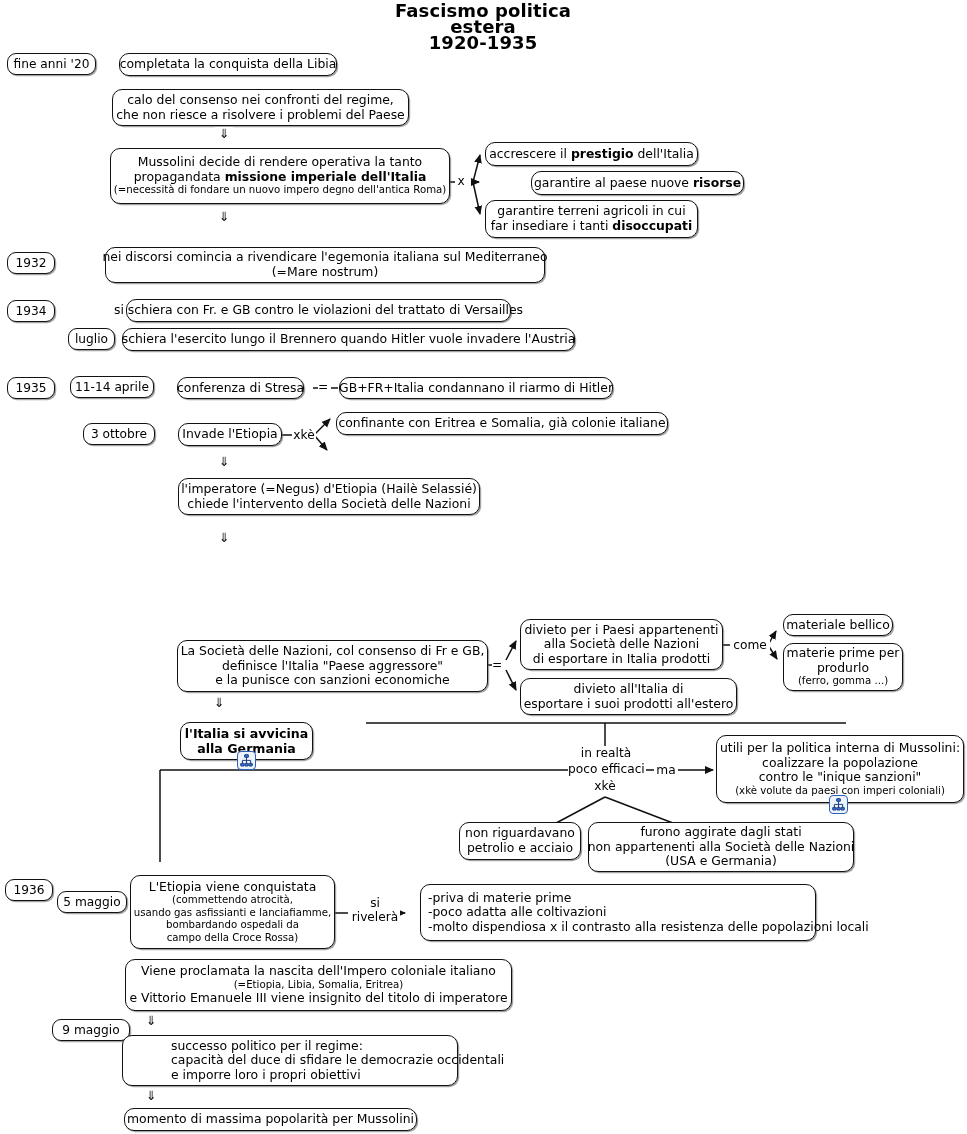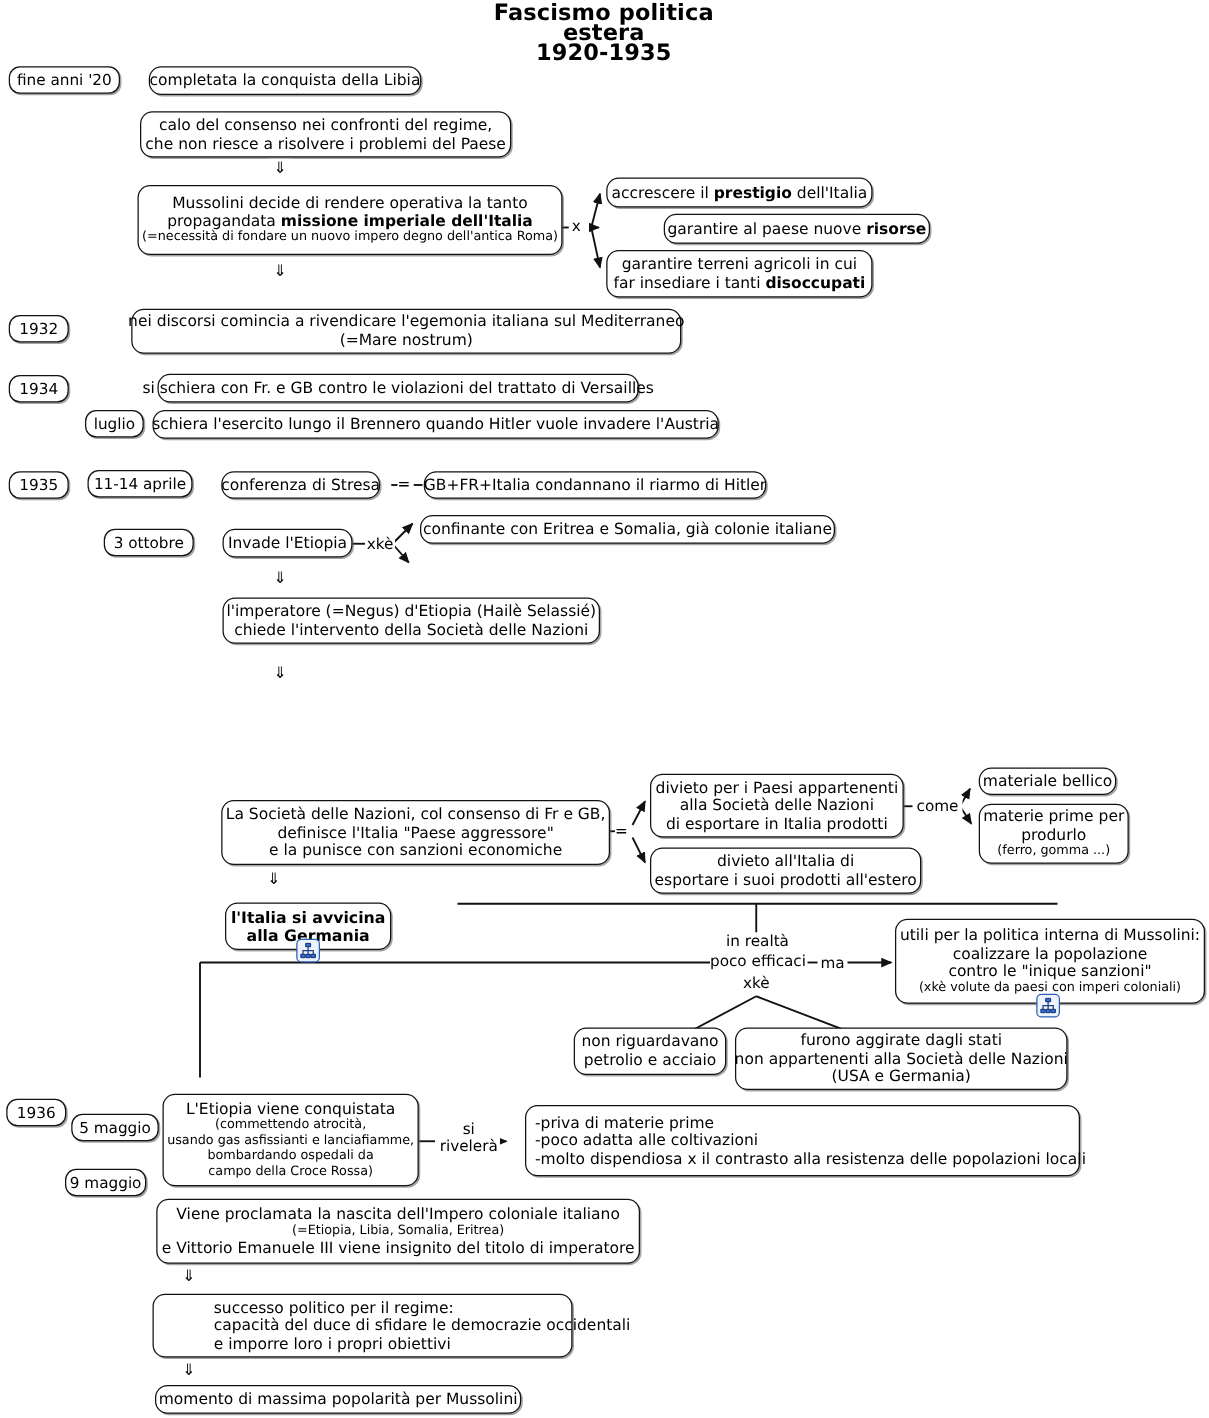--- a/index.html
+++ b/index.html
@@ -340,27 +340,27 @@
     <span class="ln sm">usando gas asfissianti e lanciafiamme,</span>
     <span class="ln sm">bombardando ospedali da</span>
     <span class="ln sm">campo della Croce Rossa)</span>
   </div>
 
   <div class="conn-label" style="left:350px;top:896px;width:50px;text-align:center;">
     <div>si</div>
     <div>rivelerà</div>
   </div>
 
-  <div class="node left" style="left:420px;top:884px;width:444px;height:57px;">
+  <div class="node left" style="left:420px;top:884px;width:396px;height:57px;">
     <span class="ln">-priva di materie prime</span>
     <span class="ln">-poco adatta alle coltivazioni</span>
     <span class="ln">-molto dispendiosa x il contrasto alla resistenza delle popolazioni locali</span>
   </div>
 
-  <div class="node pill" style="left:52px;top:935px;width:65px;height:22px;">
+  <div class="node pill" style="left:52px;top:1019px;width:78px;height:22px;">
     <span class="ln">9 maggio</span>
   </div>
   <div class="node" style="left:125px;top:959px;width:387px;height:52px;">
     <span class="ln">Viene proclamata la nascita dell'Impero coloniale italiano</span>
     <span class="ln sm">(=Etiopia, Libia, Somalia, Eritrea)</span>
     <span class="ln">e Vittorio Emanuele III viene insignito del titolo di imperatore</span>
   </div>
 
   <div class="conn-label big" style="left:142px;top:1014px;width:18px;">⇓</div>
 

